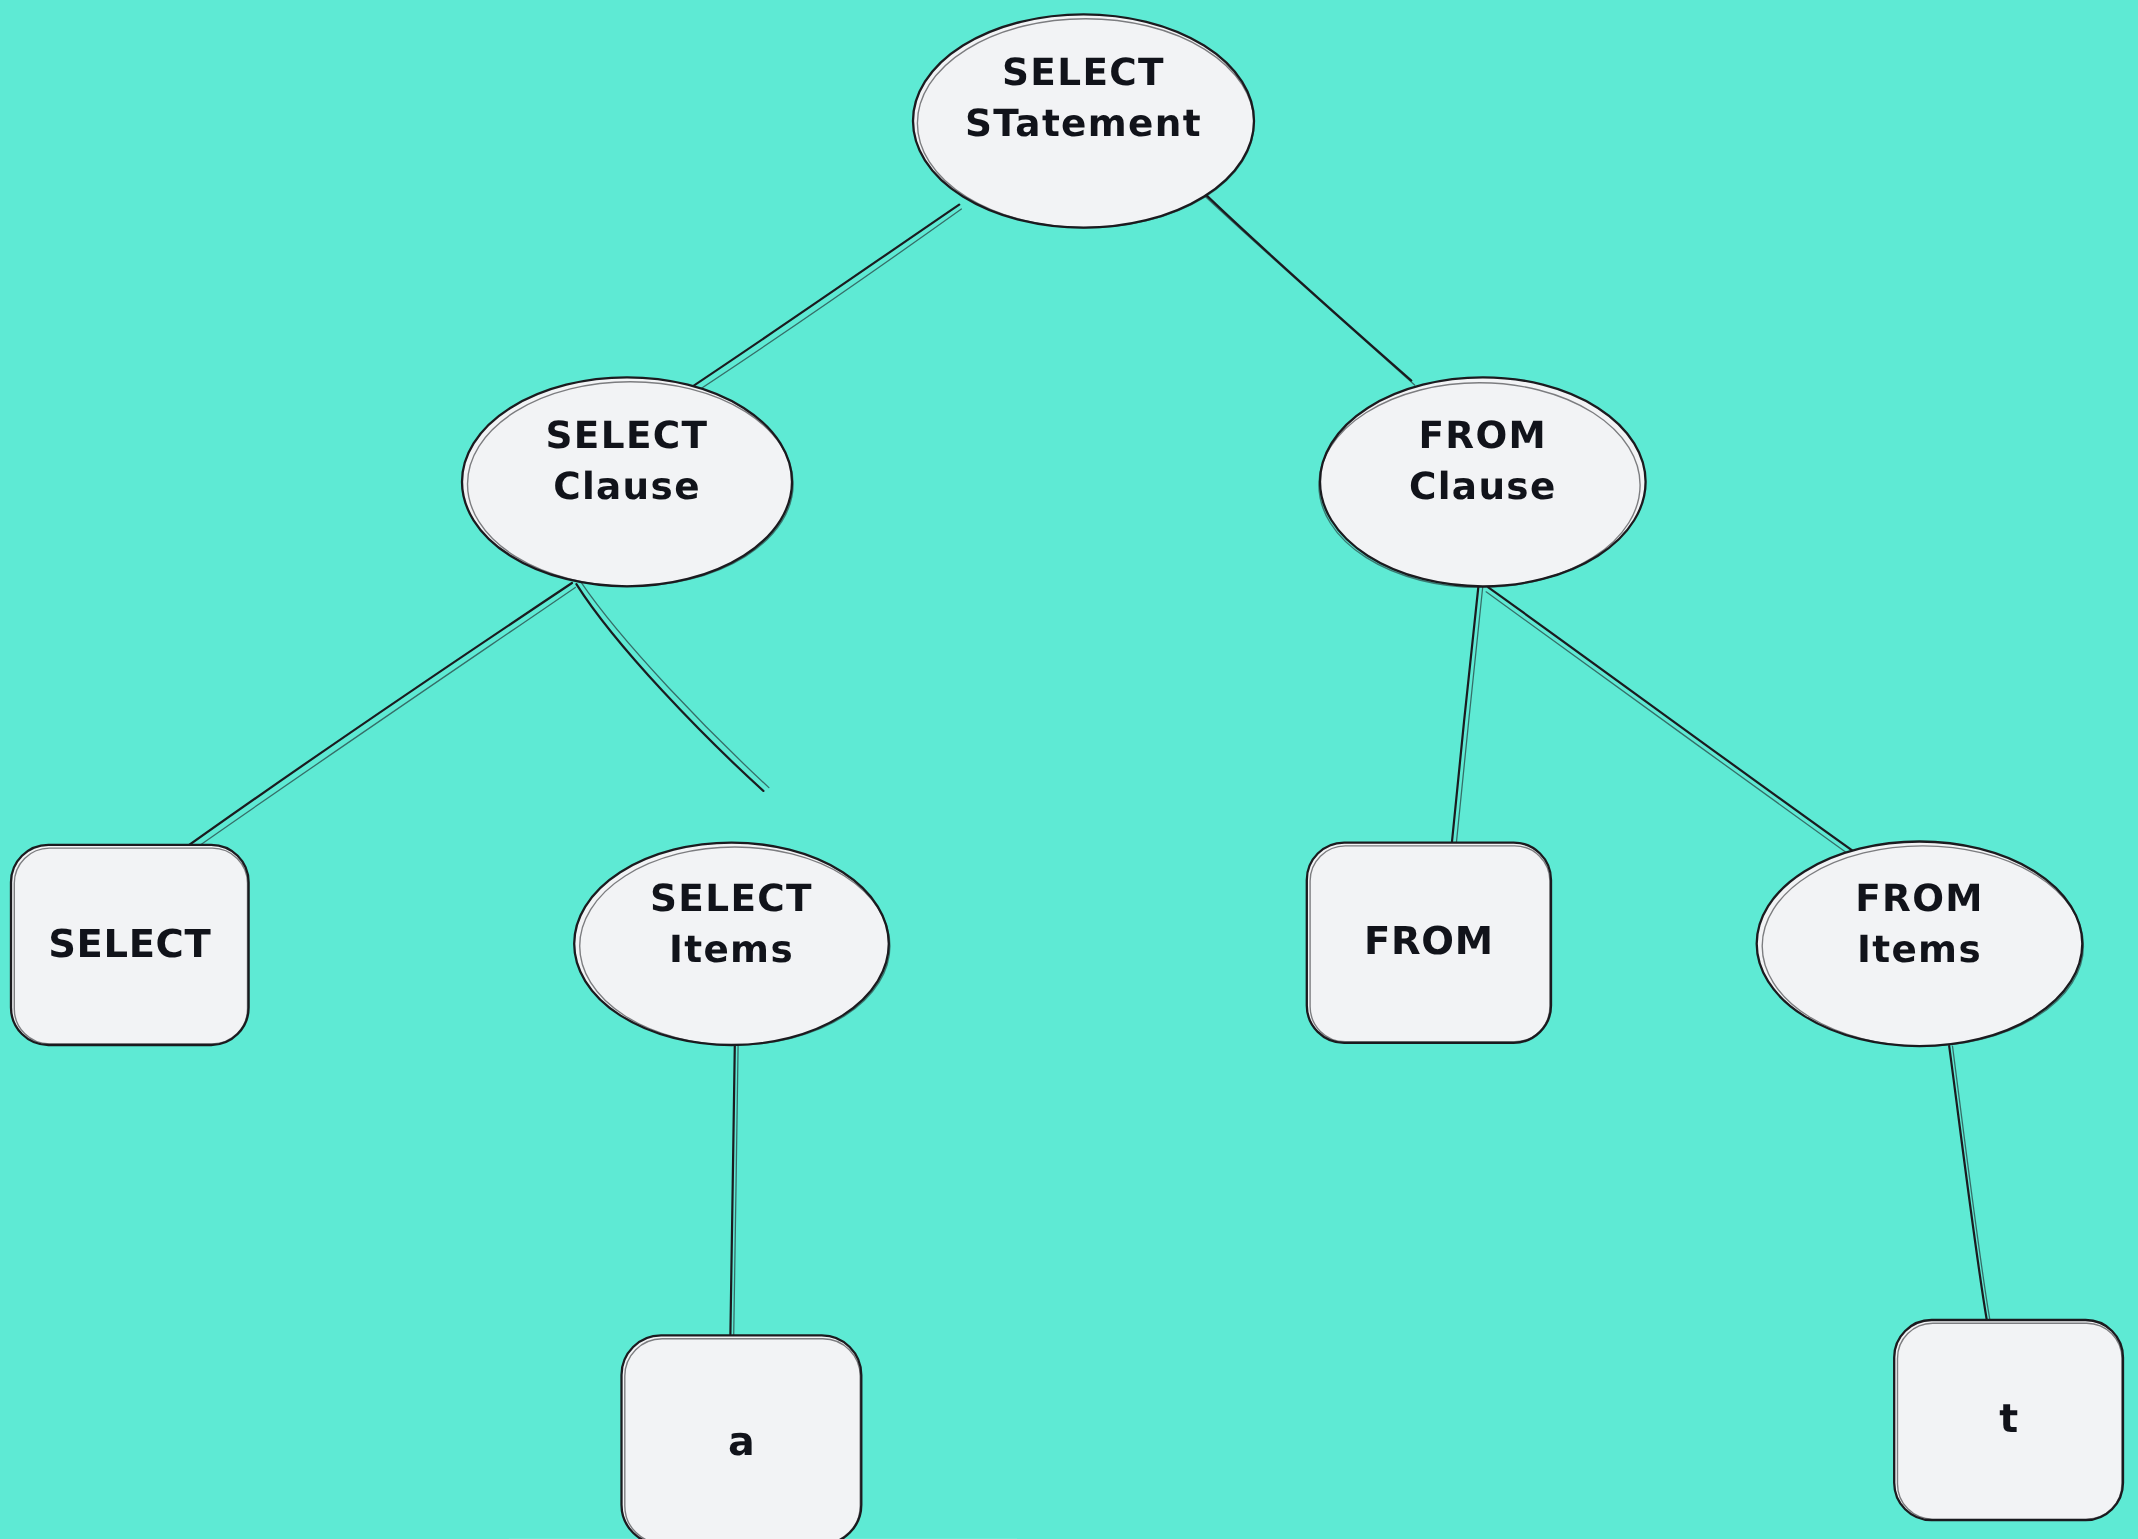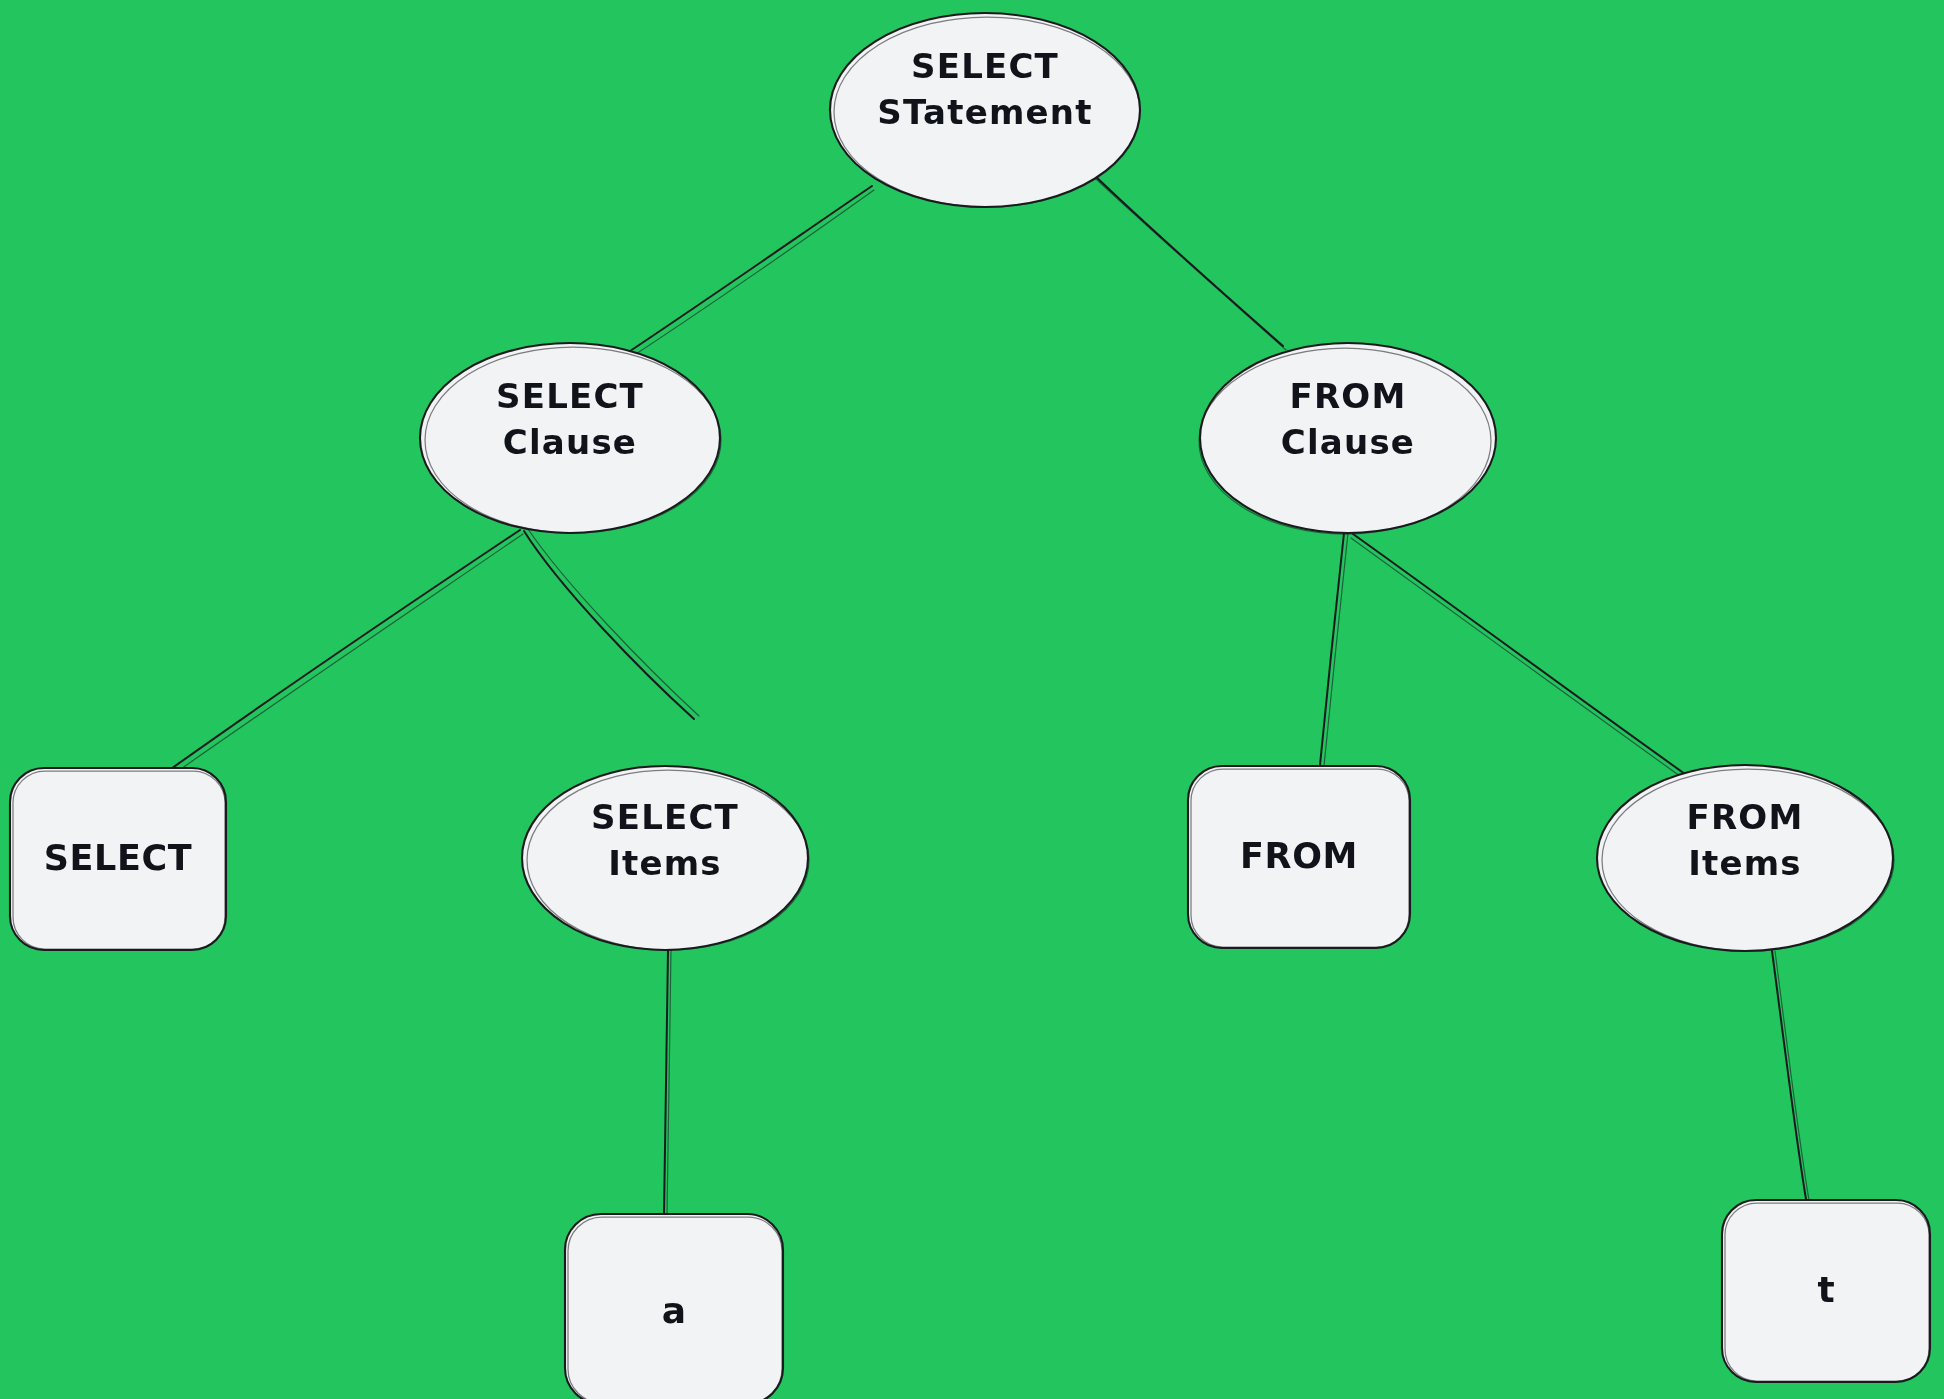--- a/index.html
+++ b/index.html
@@ -11,21 +11,21 @@
   body {
     width: 1944px;
     height: 1399px;
     overflow: hidden;
     font-family: "DejaVu Sans", sans-serif;
   }
   #canvas-root {
     position: relative;
     width: 1944px;
     height: 1399px;
-    background: #22c55e;
+    background: #5eead4;
   }
   svg#diagram {
     position: absolute;
     left: 0;
     top: 0;
     width: 1944px;
     height: 1399px;
     display: block;
   }
   .node-shape {

